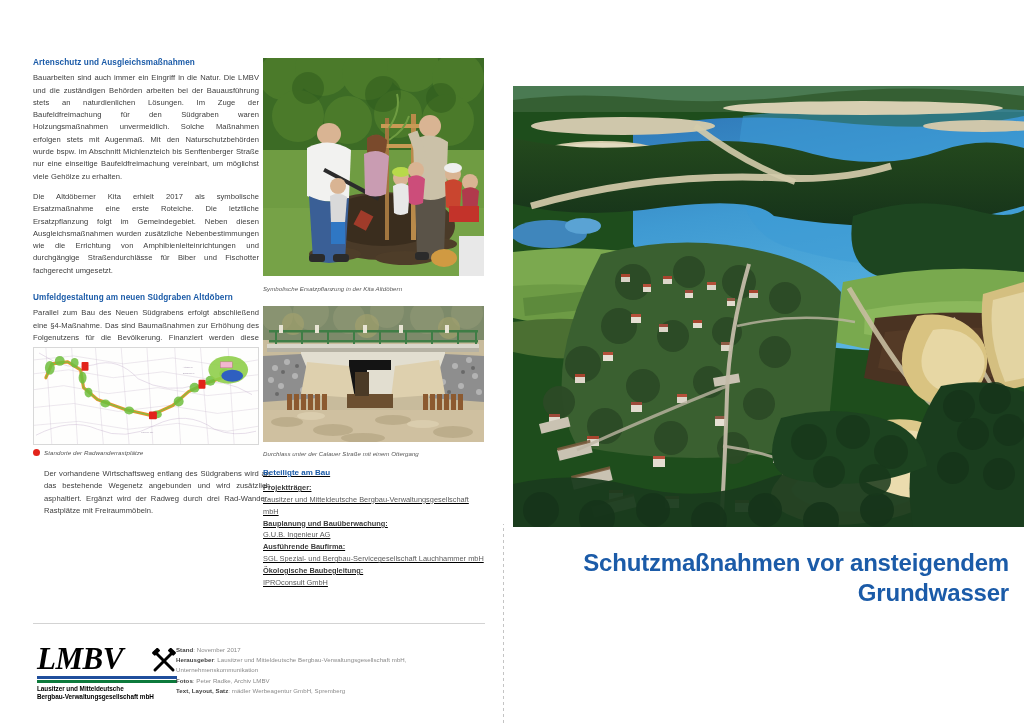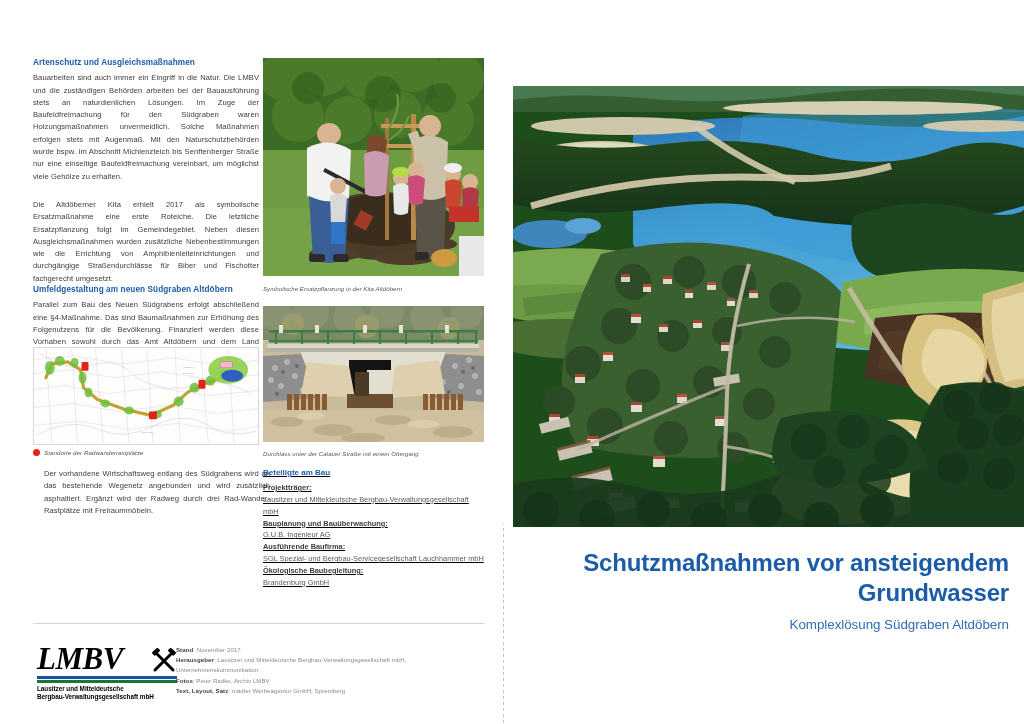--- a/index.html
+++ b/index.html
@@ -55,24 +55,24 @@
     line-height: 1.25;
   }
   .body-text {
     color: #3c3c3c;
     font-size: 7.6px;
     line-height: 1.62;
     text-align: justify;
     margin: 0;
     letter-spacing: .05px;
   }
-  .body-text + .body-text { margin-top: 16px; }
+  .body-text + .body-text { margin-top: 8px; }
   .gap-para { margin-top: 10px !important; }
 
-  .block-2 { margin-top: 0; }
+  .block-2 { margin-top: 16px; }
 
   
   .map-img {
     position: absolute;
     left: 33px;
     top: 347px;
     width: 226px;
     height: 98px;
     border: 1px solid #d8d8d8;
     box-sizing: border-box;
@@ -555,21 +555,21 @@
       <div>
         <div class="bet-role">Bauplanung und Bauüberwachung:</div>
         <div class="bet-name">G.U.B. Ingenieur AG</div>
       </div>
       <div>
         <div class="bet-role">Ausführende Baufirma:</div>
         <div class="bet-name">SGL Spezial- und Bergbau-Servicegesellschaft Lauchhammer mbH</div>
       </div>
       <div>
         <div class="bet-role">Ökologische Baubegleitung:</div>
-        <div class="bet-name">Brandenburg GmbH</div>
+        <div class="bet-name">IPROconsult GmbH</div>
       </div>
     </div>
 
     <div class="footer-rule"></div>
 
     <div class="footer-logo">
       <div class="lmbv">
         <div class="lmbv-row">
           <span class="lmbv-word">LMBV</span>
           <span class="lmbv-mark">
@@ -817,17 +817,16 @@
             <circle cx="340" cy="346" r="17"></circle>
             <circle cx="378" cy="366" r="17"></circle>
           <circle cx="316" cy="386" r="16"></circle>
             <circle cx="362" cy="394" r="16"></circle>
         </g>
       </svg>
     </div>
 
     <div class="title-block">
       <div class="title-main">Schutzmaßnahmen vor ansteigendem Grundwasser</div>
-      <div class="title-sub">Komplexlösung Südgraben Altdöbern</div>
     </div>
   </div>
 
 </div>
 
 </body></html>

